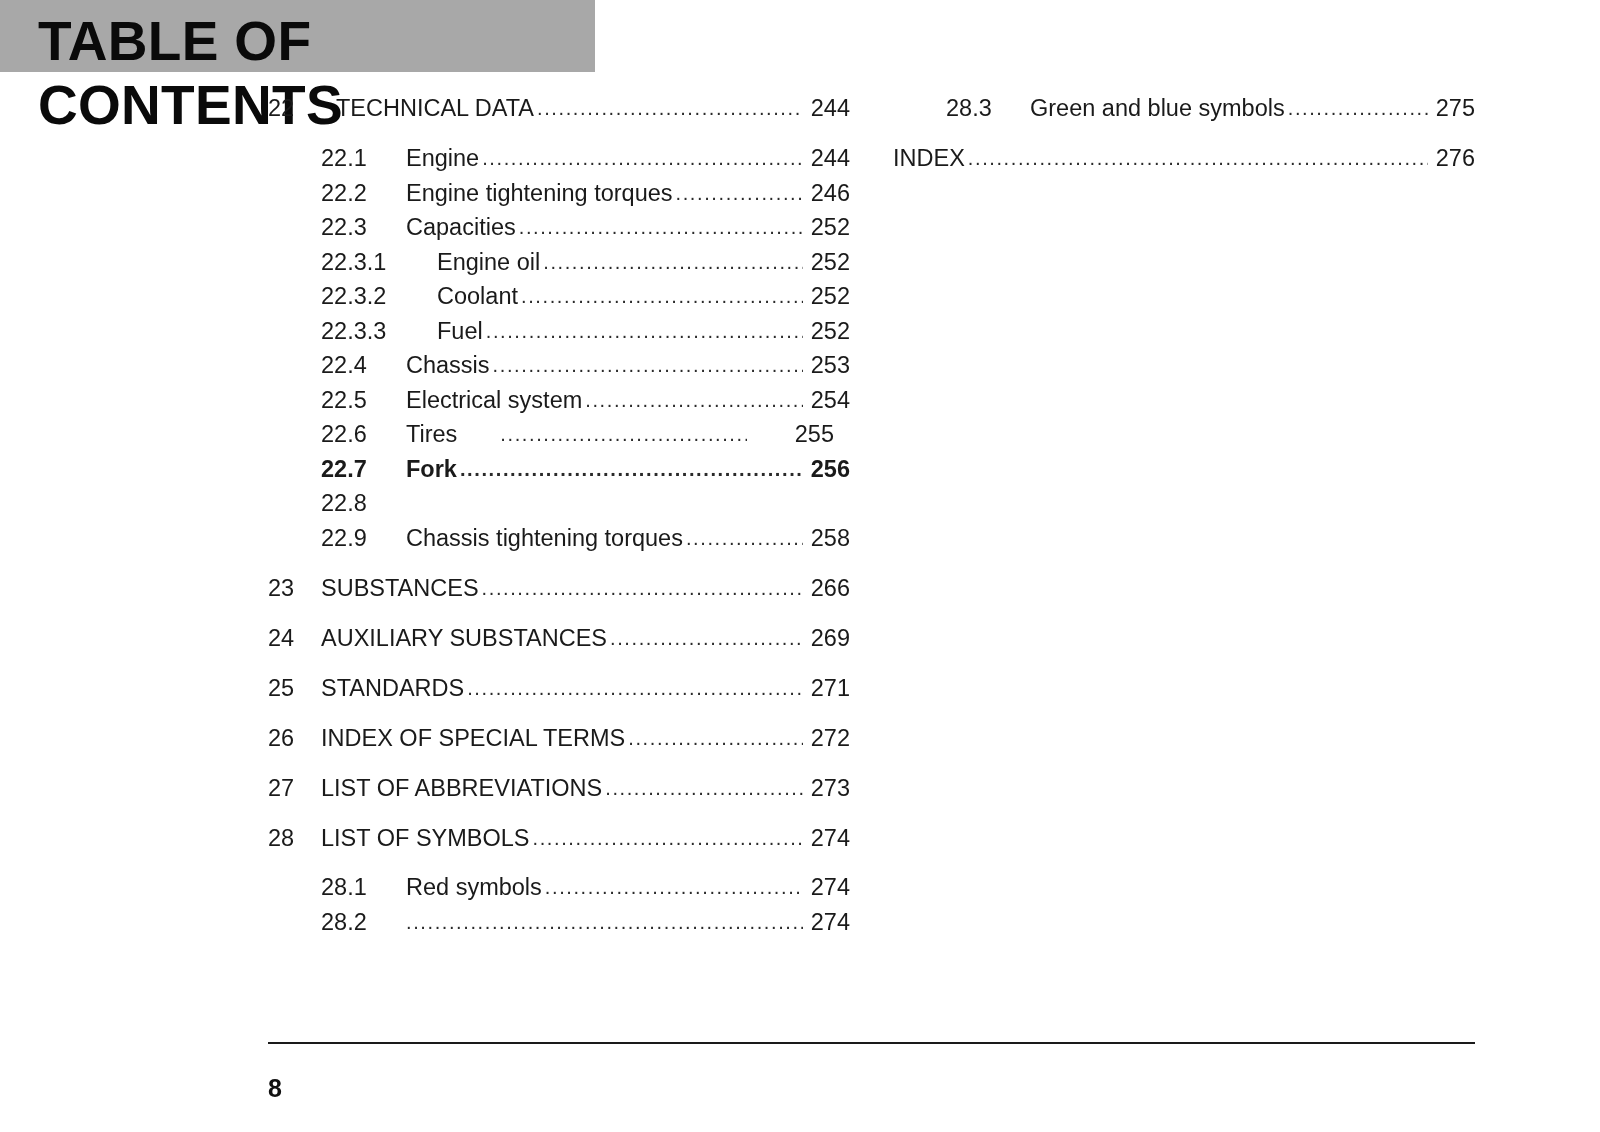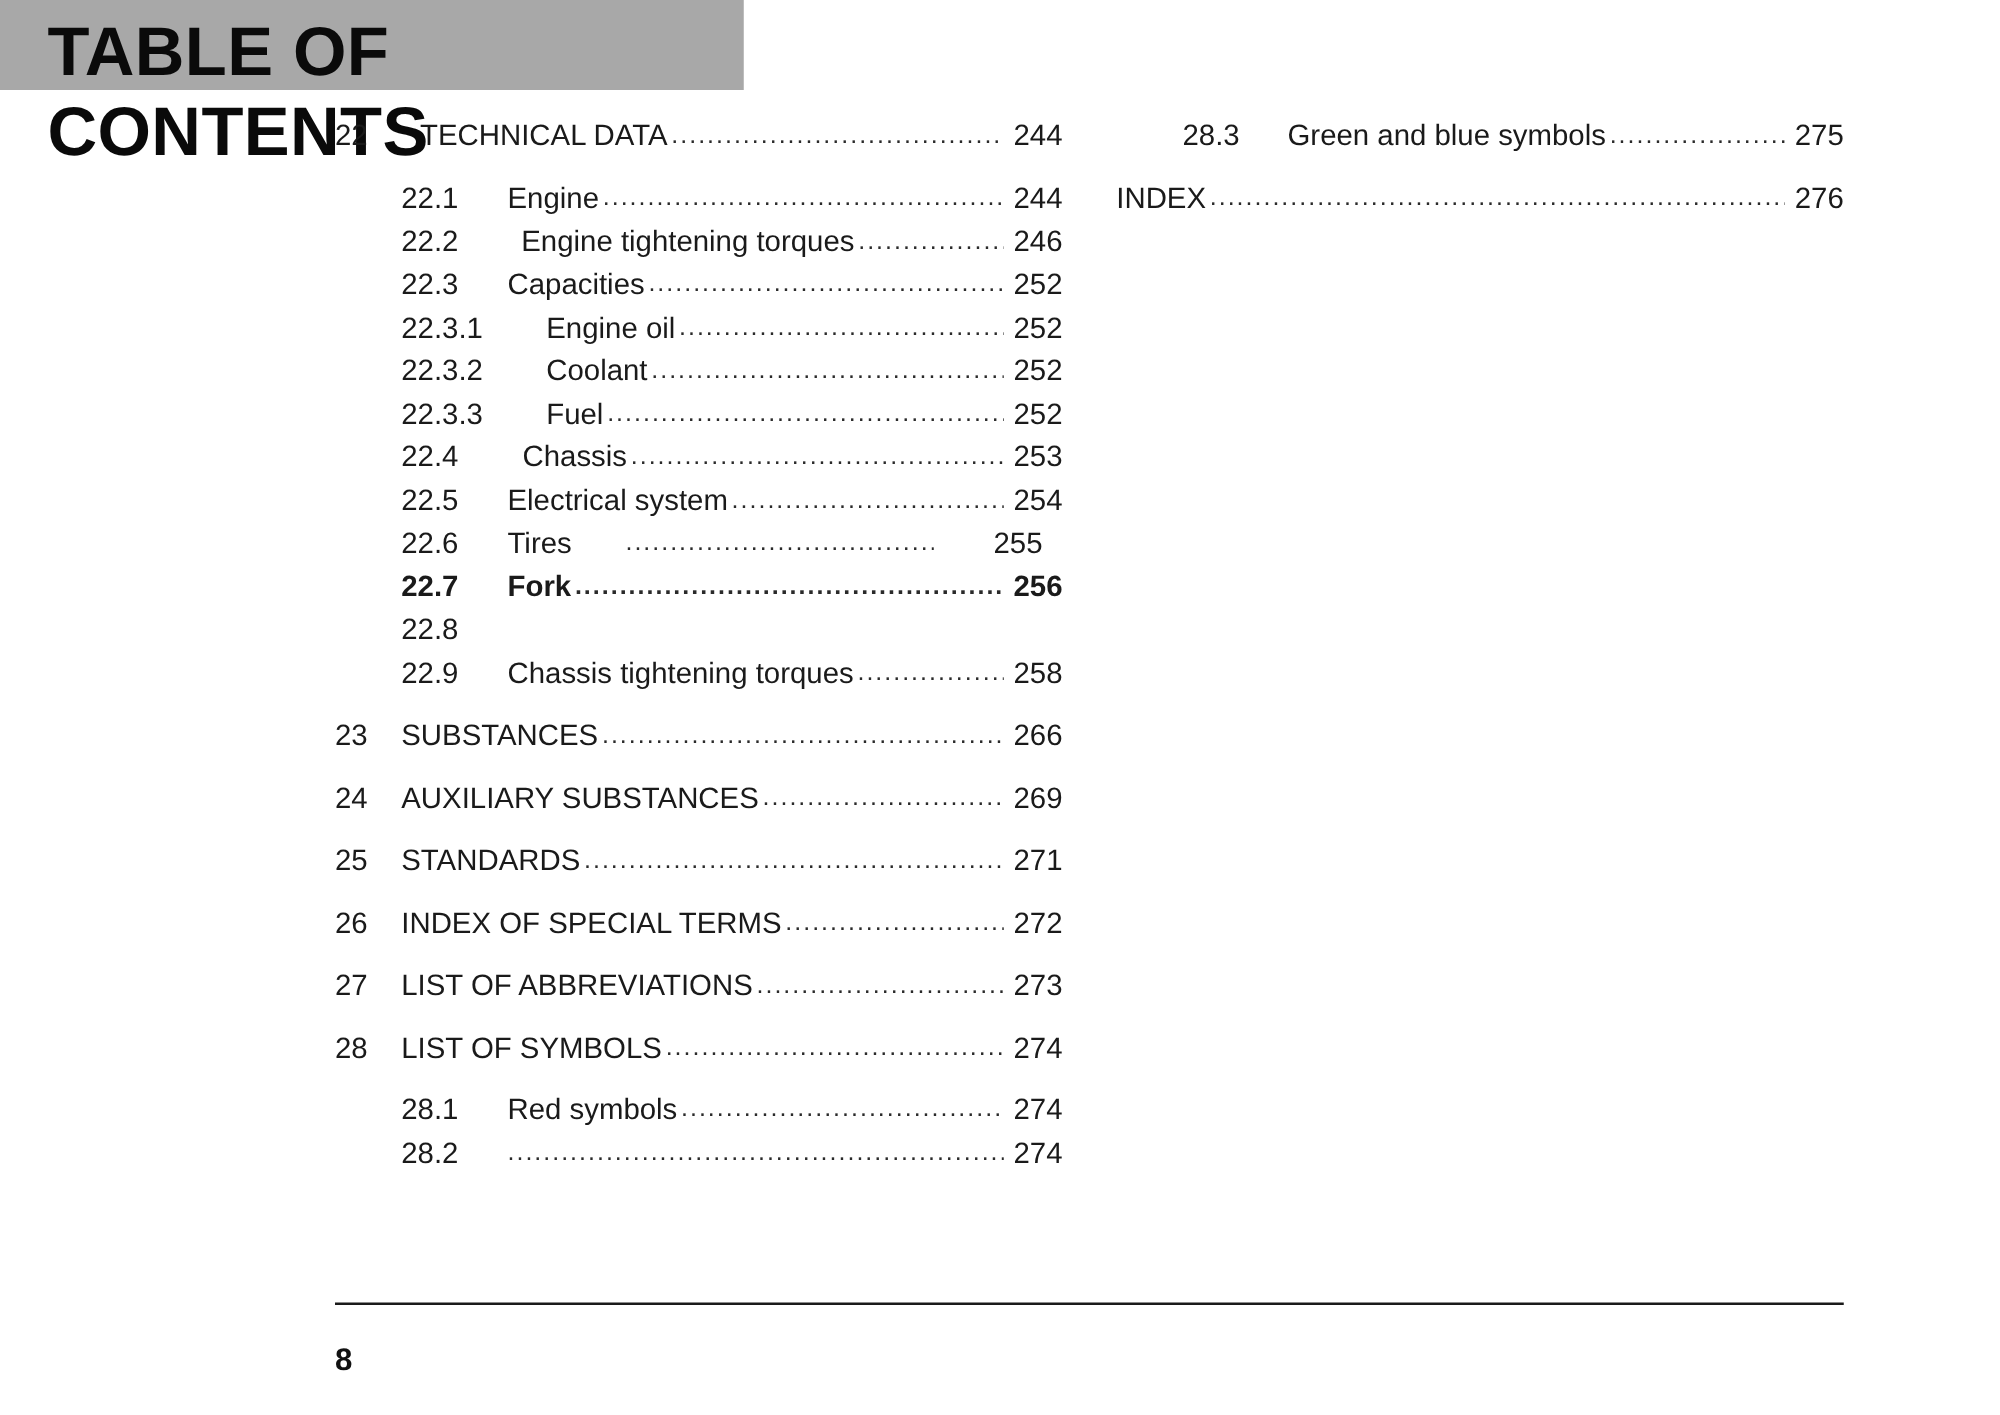--- a/index.html
+++ b/index.html
@@ -39,21 +39,21 @@
     <span class="num" style="left:0;">22.1</span>
     <div class="title-wrap" style="left:85px;right:0;">
       <span class="label">Engine</span>
       <span class="leader"></span>
       <span class="page">244</span>
     </div>
   </div>
 
   <div class="row" style="top:178px;left:321px;width:529px;">
     <span class="num" style="left:0;">22.2</span>
-    <div class="title-wrap" style="left:96px;right:0;">
+    <div class="title-wrap" style="left:85px;right:0;">
       <span class="label">Engine tightening torques</span>
       <span class="leader"></span>
       <span class="page">246</span>
     </div>
   </div>
 
   <div class="row" style="top:212px;left:321px;width:529px;">
     <span class="num" style="left:0;">22.3</span>
     <div class="title-wrap" style="left:85px;right:0;">
       <span class="label">Capacities</span>
@@ -84,21 +84,21 @@
     <span class="num" style="left:0;">22.3.3</span>
     <div class="title-wrap" style="left:116px;right:0;">
       <span class="label">Fuel</span>
       <span class="leader"></span>
       <span class="page">252</span>
     </div>
   </div>
 
   <div class="row" style="top:350px;left:321px;width:529px;">
     <span class="num" style="left:0;">22.4</span>
-    <div class="title-wrap" style="left:85px;right:0;margin-left:12px;">
+    <div class="title-wrap" style="left:85px;right:0;">
       <span class="label">Chassis</span>
       <span class="leader"></span>
       <span class="page">253</span>
     </div>
   </div>
 
   <div class="row" style="top:385px;left:321px;width:529px;">
     <span class="num" style="left:0;">22.5</span>
     <div class="title-wrap" style="left:85px;right:0;">
       <span class="label">Electrical system</span>

